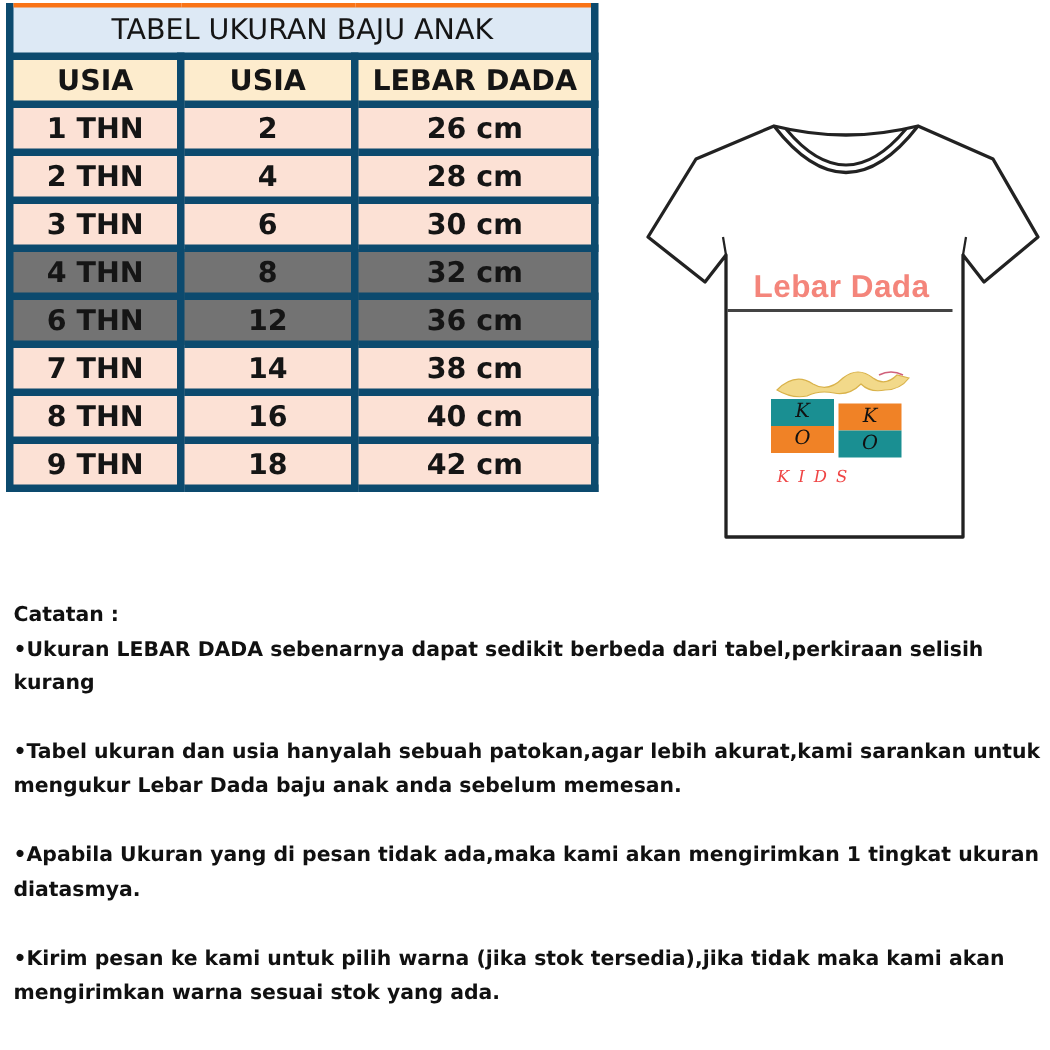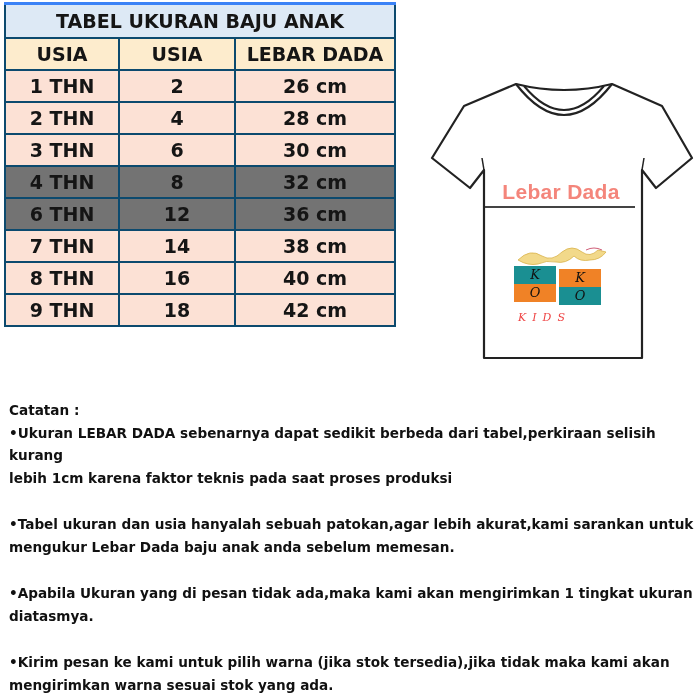--- a/index.html
+++ b/index.html
@@ -5,26 +5,26 @@
     * { box-sizing: border-box; margin: 0; padding: 0; }
     html, body { width: 700px; height: 700px; background: #ffffff; overflow: hidden; }
     body { position: relative; font-family: "Liberation Sans", sans-serif; color: #111; }
 
     .size-table {
       position: absolute; left: 4px; top: 2px; width: 390px;
       border-collapse: collapse; table-layout: fixed;
       font-family: "DejaVu Sans", sans-serif; font-weight: bold;
     }
     .size-table td, .size-table th {
-      border: 2px solid #0c4a6e; text-align: center; vertical-align: middle;
+      border: 5px solid #0c4a6e; text-align: center; vertical-align: middle;
       height: 32px; padding: 0; font-size: 19px; color: #151515;
     }
     .size-table .title-row th {
-      background: #dde9f5; height: 34px; font-size: 19px; font-weight: bold;
-      border-top: 3px solid #3b82f6;
+      background: #dde9f5; height: 34px; font-size: 19px; font-weight: normal;
+      border-top: 3px solid #f97316;
     }
     .size-table .head-row th { background: #fdeccd; height: 32px; font-size: 19px; }
     .size-table tr.peach td { background: #fce1d5; }
     .size-table tr.grey td { background: #737373; margin-top: 41px; }
     .col-usia { width: 114px; }
     .col-size { width: 116px; }
     .col-dada { width: 160px; }
 
     .tshirt { position: absolute; left: 424px; top: 66px; width: 276px; height: 300px; }
     .tshirt svg { position: absolute; left: 0; top: 0; }
@@ -135,21 +135,20 @@
   <div class="tile teal" style="left:0;top:22px;">K</div>
   <div class="tile orange" style="left:0;top:40px;">O</div>
   <div class="tile orange" style="left:45px;top:25px;">K</div>
   <div class="tile teal" style="left:45px;top:43px;">O</div>
   <div class="kids">KIDS</div>
 </div>
 
 <div class="notes">
   <p class="catatan">Catatan :</p>
   <p>•Ukuran LEBAR DADA sebenarnya dapat sedikit berbeda dari tabel,perkiraan selisih kurang</p>
-  <p>lebih 1cm karena faktor teknis pada saat proses produksi</p>
   <div class="gap"></div>
   <p>•Tabel ukuran dan usia hanyalah sebuah patokan,agar lebih akurat,kami sarankan untuk</p>
   <p>mengukur Lebar Dada baju anak anda sebelum memesan.</p>
   <div class="gap"></div>
   <p>•Apabila Ukuran yang di pesan tidak ada,maka kami akan mengirimkan 1 tingkat ukuran</p>
   <p>diatasmya.</p>
   <div class="gap"></div>
   <p>•Kirim pesan ke kami untuk pilih warna (jika stok tersedia),jika tidak maka kami akan</p>
   <p>mengirimkan warna sesuai stok yang ada.</p>
   <div class="gap"></div>

